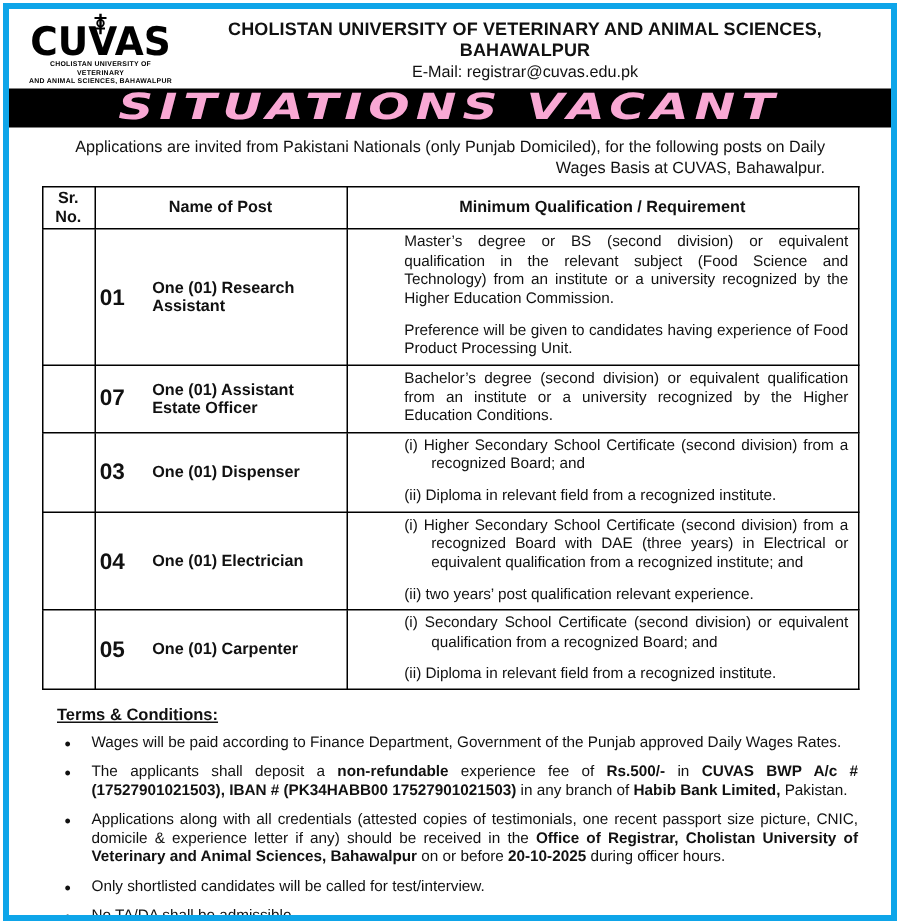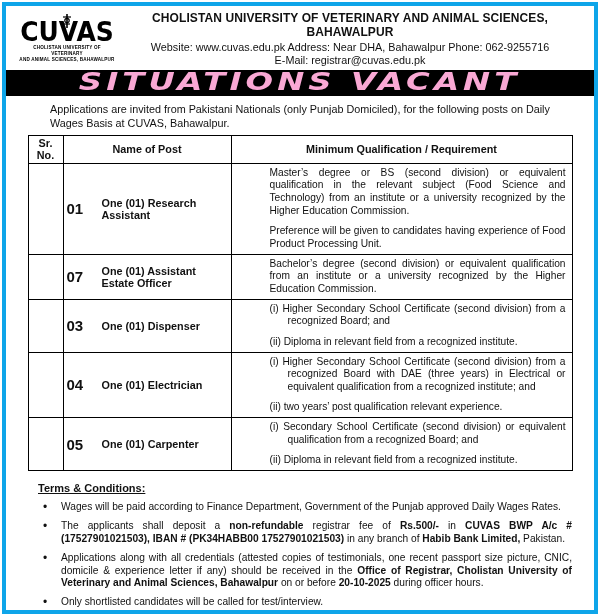--- a/index.html
+++ b/index.html
@@ -34,21 +34,21 @@
     background: #000; color: #f9a8d4; text-align: center;
     height: 26px; line-height: 25px; flex: none; overflow: hidden;
   }
   .banner span {
     display: inline-block; font-size: 24px; font-weight: bold; font-style: italic;
     letter-spacing: 3px; transform: scaleX(1.35); transform-origin: center;
     font-family: "DejaVu Sans", sans-serif;
   }
   
   .intro {
-    margin: 6px auto 5px; width: 500px; text-align: left;
+    margin: 6px auto 5px; width: 500px; text-align: right;
     font-size: 10.8px; line-height: 1.3;
   }
   
   table.posts {
     width: 544px; margin: 0 auto 5px; border-collapse: collapse;
     font-size: 10.2px; table-layout: fixed;
   }
   table.posts th, table.posts td { border: 1.5px solid #000; vertical-align: middle; padding-left: 38px; }
   table.posts th { font-size: 10.8px; font-weight: bold; text-align: center; padding: 1px 2px; line-height: 1.15; }
   th.sr-h { white-space: pre-line; }
@@ -83,21 +83,20 @@
           <circle cx="6" cy="6.5" r="2.2" fill="none" stroke="#000" stroke-width="1.2"></circle>
           <line x1="3" y1="10" x2="9" y2="10" stroke="#000" stroke-width="1.2"></line>
         </svg>
       </span>
       <div class="logo-acronym">CUVAS</div>
       <div class="logo-sub">CHOLISTAN UNIVERSITY OF VETERINARY</div>
       <div class="logo-sub">AND ANIMAL SCIENCES, BAHAWALPUR</div>
     </div>
     <div class="header-center">
       <div class="uni-name">CHOLISTAN UNIVERSITY OF VETERINARY AND ANIMAL SCIENCES, BAHAWALPUR</div>
-      <div class="contact">Website: www.cuvas.edu.pk Address: Near DHA, Bahawalpur Phone: 062-9255716</div>
       <div class="contact">E-Mail: registrar@cuvas.edu.pk</div>
     </div>
   </div>
 
   <div class="banner">
     <span>SITUATIONS VACANT</span>
   </div>
 
   <p class="intro">Applications are invited from Pakistani Nationals (only Punjab Domiciled), for the following posts on Daily Wages Basis at CUVAS, Bahawalpur.</p>
 
@@ -121,21 +120,21 @@
         <td class="post">One (01) Research Assistant</td>
         <td class="qual">
           <p>Master’s degree or BS (second division) or equivalent qualification in the relevant subject (Food Science and Technology) from an institute or a university recognized by the Higher Education Commission.</p>
           <p>Preference will be given to candidates having experience of Food Product Processing Unit.</p>
         </td>
       </tr>
       <tr>
         <td class="sr">07</td>
         <td class="post">One (01) Assistant Estate Officer</td>
         <td class="qual">
-          <p>Bachelor’s degree (second division) or equivalent qualification from an institute or a university recognized by the Higher Education Commission.</p>
+          <p>Bachelor’s degree (second division) or equivalent qualification from an institute or a university recognized by the Higher Education Conditions.</p>
         </td>
       </tr>
       <tr>
         <td class="sr">03</td>
         <td class="post">One (01) Dispenser</td>
         <td class="qual">
           <p class="hang">(i) Higher Secondary School Certificate (second division) from a recognized Board; and</p>
           <p class="hang">(ii)  Diploma in relevant field from a recognized institute.</p>
         </td>
       </tr>
@@ -155,21 +154,21 @@
           <p class="hang">(ii)  Diploma in relevant field from a recognized institute.</p>
         </td>
       </tr>
     </tbody>
   </table>
 
   <div class="terms">
     <h3><span>Terms &amp; Conditions:</span></h3>
     <ul>
       <li><span>Wages will be paid according to Finance Department, Government of the Punjab approved Daily Wages Rates.</span></li>
-      <li><span>The applicants shall deposit a </span><span class="b">non-refundable</span><span> registrar fee of </span><span class="b">Rs.500/-</span><span> in </span><span class="b">CUVAS BWP A/c # (17527901021503), IBAN # (PK34HABB00 17527901021503)</span><span> in any branch of </span><span class="b">Habib Bank Limited,</span><span> Pakistan.</span></li>
+      <li><span>The applicants shall deposit a </span><span class="b">non-refundable</span><span> experience fee of </span><span class="b">Rs.500/-</span><span> in </span><span class="b">CUVAS BWP A/c # (17527901021503), IBAN # (PK34HABB00 17527901021503)</span><span> in any branch of </span><span class="b">Habib Bank Limited,</span><span> Pakistan.</span></li>
       <li><span>Applications along with all credentials (attested copies of testimonials, one recent passport size picture, CNIC, domicile &amp; experience letter if any) should be received in the </span><span class="b">Office of Registrar, Cholistan University of Veterinary and Animal Sciences, Bahawalpur</span><span> on or before </span><span class="b">20-10-2025</span><span> during officer hours.</span></li>
       <li><span>Only shortlisted candidates will be called for test/interview.</span></li>
       <li><span>No TA/DA shall be admissible.</span></li>
 
     </ul>
   </div>
 
 </div>
 
 </body></html>

